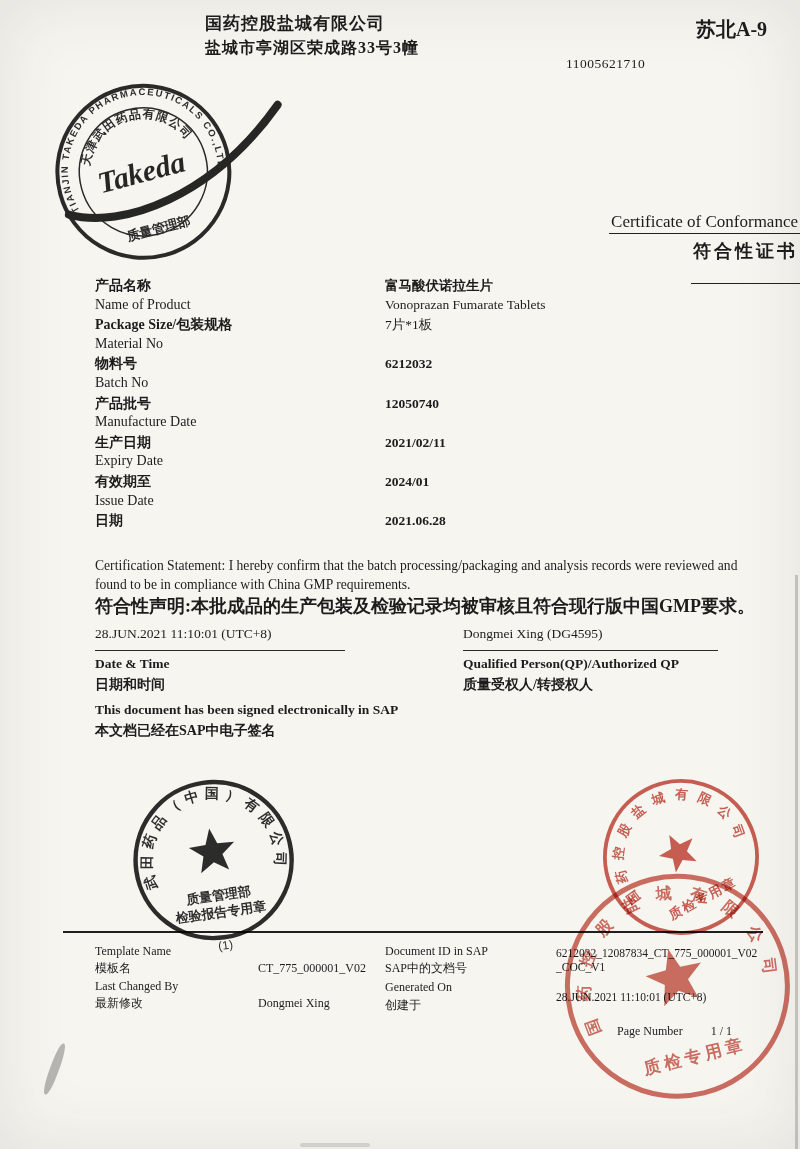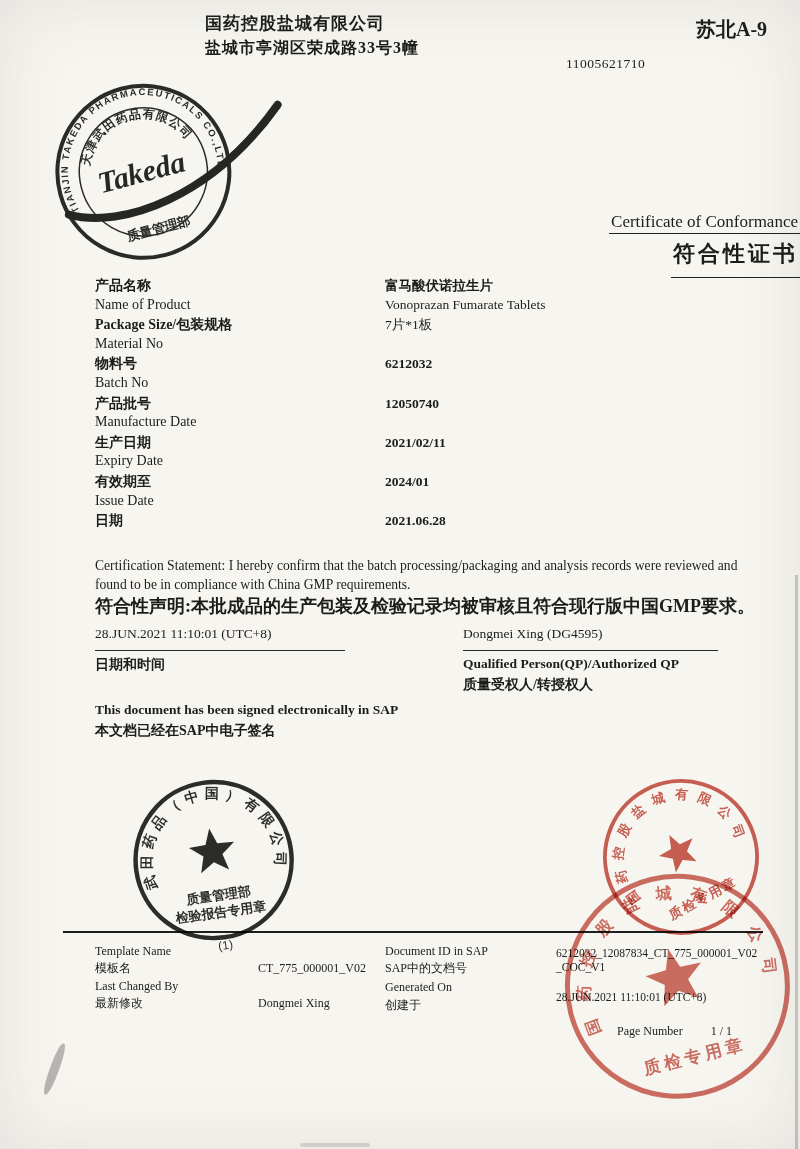--- a/index.html
+++ b/index.html
@@ -7,21 +7,21 @@
         box-shadow:inset 0 0 70px rgba(60,55,45,.10);overflow:hidden;
         font-family:"Liberation Serif","DejaVu Serif",serif;color:#1c1c1c;}
   .abs{position:absolute;}
   .hdr-company{left:205px;top:12px;font-size:17px;font-weight:700;letter-spacing:1px;}
   .hdr-address{left:205px;top:38px;font-size:16px;font-weight:700;letter-spacing:1px;}
   .hdr-region{left:696px;top:16px;font-size:20px;font-weight:700;}
   .hdr-number{left:566px;top:56px;font-size:13.5px;letter-spacing:.5px;}
   .title-wrap{left:0;top:212px;width:100%;text-align:right;z-index:2;}
   .title-en{display:inline-block;font-size:17px;border-bottom:1.5px solid #222;padding:0 2px 1px;}
   .title-cn{display:block;margin-top:5px;}
-  .title-cn span{display:inline-block;font-size:22px;font-weight:700;border-bottom:1.5px solid #222;padding:0 2px 8px;letter-spacing:3px;}
+  .title-cn span{display:inline-block;font-size:18px;font-weight:700;border-bottom:1.5px solid #222;padding:0 2px 20px;letter-spacing:3px;}
   .fields{left:95px;top:277px;width:660px;z-index:2;}
   .frow{display:flex;height:19.6px;align-items:baseline;}
   .flabel{width:290px;font-size:14px;flex:none;}
   .fvalue{font-size:13.5px;}
   .lb .flabel{font-weight:700;}
   .vb .fvalue{font-weight:700;}
   .statement{left:95px;top:556px;width:672px;font-size:13.6px;line-height:19px;z-index:2;}
   .statement-cn{margin-top:3px;font-weight:700;font-size:18px;}
   .sigcol{top:626px;z-index:2;}
   .sig-left{left:95px;width:250px;}
@@ -137,20 +137,21 @@
   </div>
 
   <div class="abs statement">
     <div>Certification Statement: I hereby confirm that the batch processing/packaging and analysis records were reviewed and found to be in compliance with China GMP requirements.</div>
     <div class="statement-cn">符合性声明:本批成品的生产包装及检验记录均被审核且符合现行版中国GMP要求。</div>
   </div>
 
   <div class="abs sigcol sig-left">
     <div class="sig-val">28.JUN.2021 11:10:01 (UTC+8)</div>
     <div class="sig-line"></div>
+    <div class="sig-lab-en">Date &amp; Time</div>
     <div class="sig-lab-cn">日期和时间</div>
   </div>
   <div class="abs sigcol sig-right">
     <div class="sig-val">Dongmei Xing (DG4595)</div>
     <div class="sig-line"></div>
     <div class="sig-lab-en">Qualified Person(QP)/Authorized QP</div>
     <div class="sig-lab-cn">质量受权人/转授权人</div>
   </div>
 
   <div class="abs esign">

